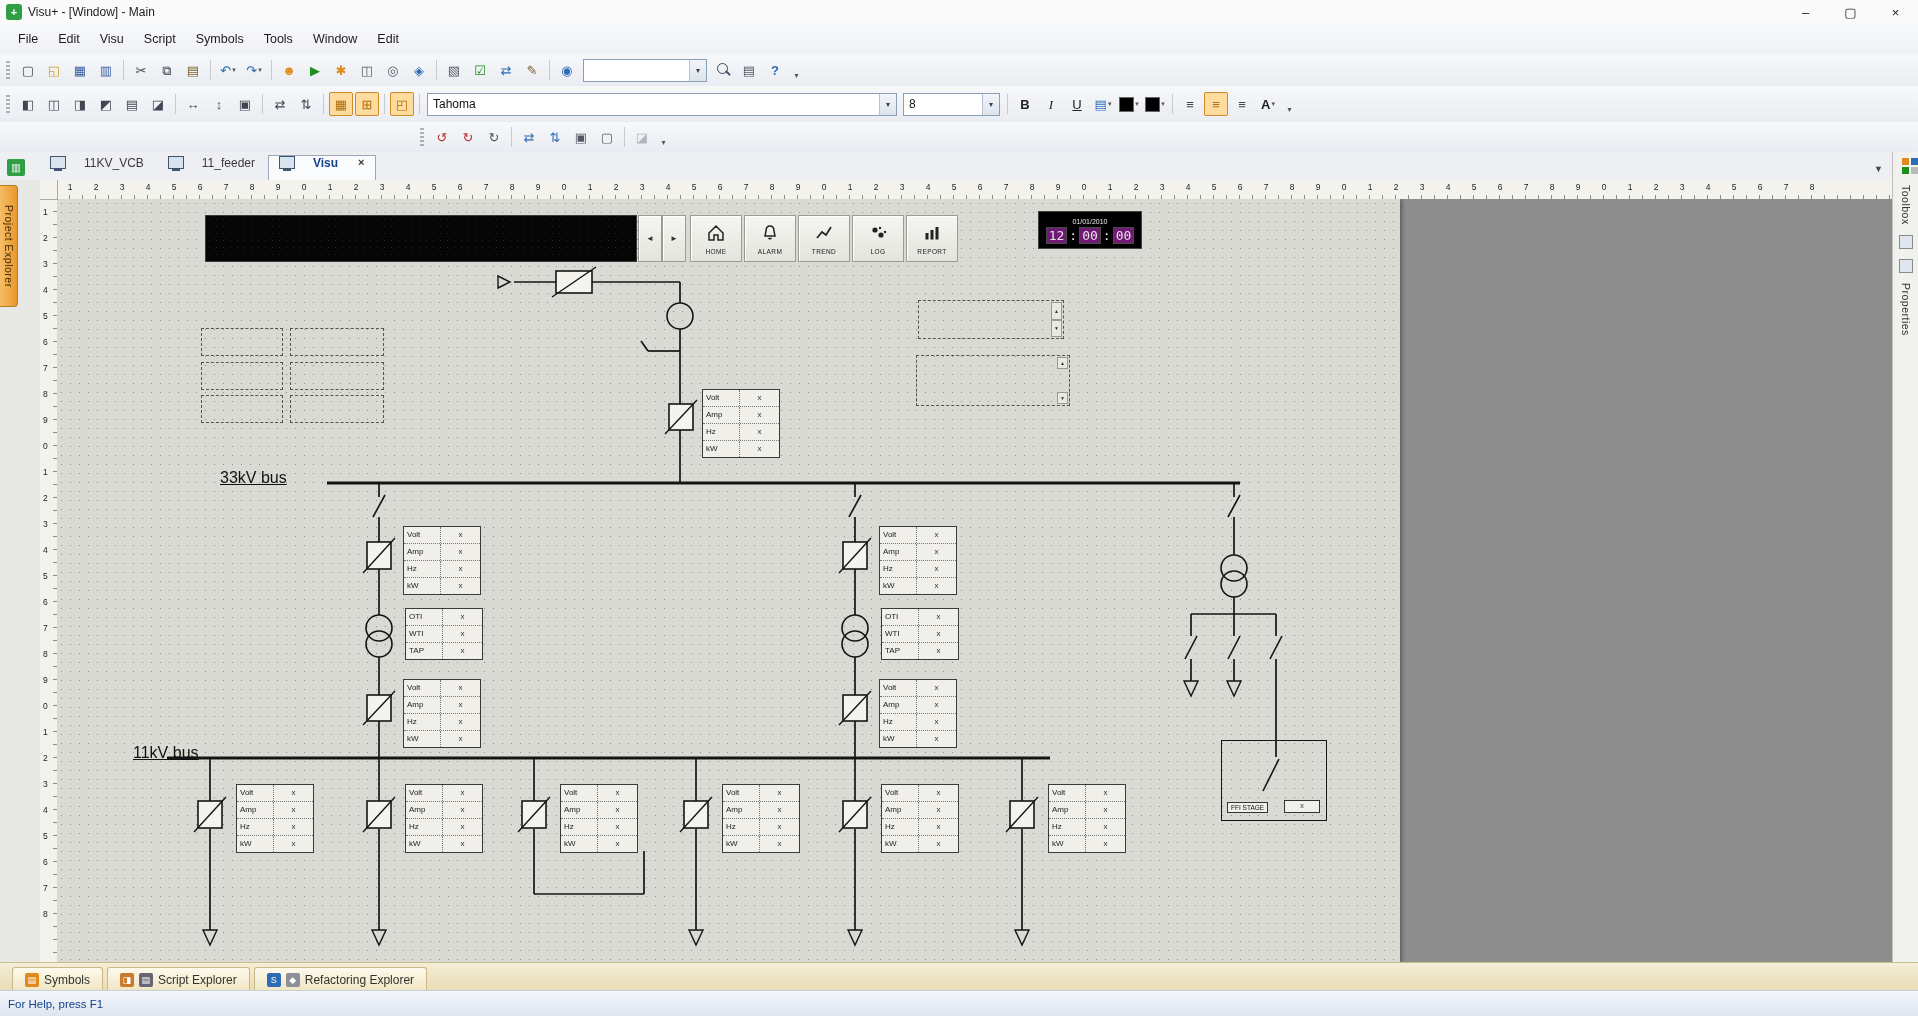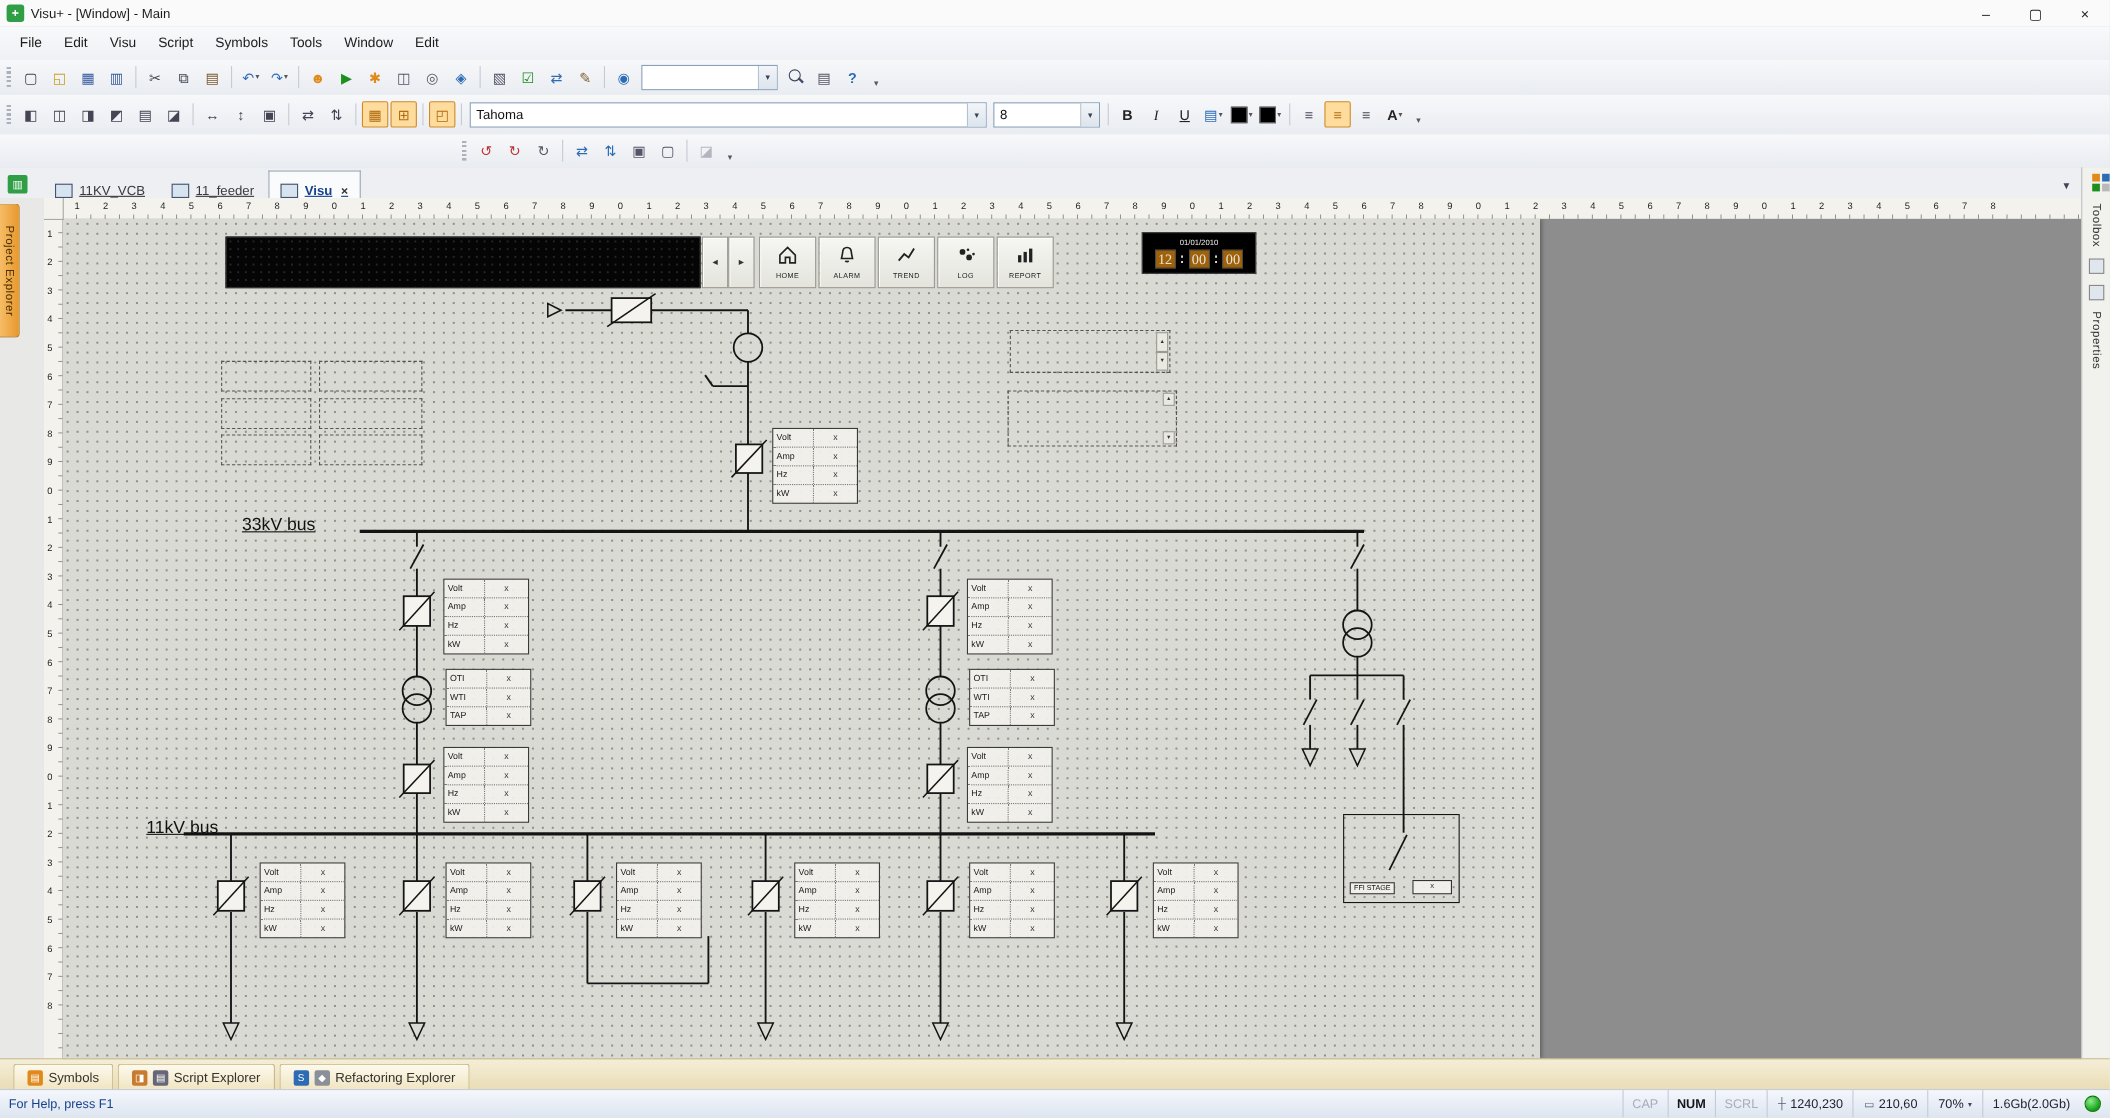--- a/index.html
+++ b/index.html
@@ -45,22 +45,22 @@
   .combo{height:21px;background:#fff;border:1px solid #8aa0b8;display:flex;align-items:center;
     margin:0 3px;font-size:12px;}
   .combo .cv{flex:1;padding-left:5px;color:#111;white-space:nowrap;overflow:hidden;}
   .combo .cbtn{width:16px;height:100%;background:linear-gradient(#f2f5f9,#dde4ec);
     border-left:1px solid #b5c2d2;display:flex;align-items:center;justify-content:center;font-size:8px;color:#345;}
   
   #tabstrip{position:absolute;left:0;top:152px;right:25px;height:28px;background:#edeff2;
     border-bottom:1px solid #c7ccd4;display:flex;align-items:flex-end;}
   #tabstrip .appicon-green{width:18px;height:17px;margin:0 14px 4px 7px;background:#2f9e44;border-radius:2px;
     color:#fff;font-size:10px;display:flex;align-items:center;justify-content:center;}
-  .dtab{height:24px;display:flex;align-items:flex-end;gap:6px;padding:0 10px;font-size:12px;color:#3a3a3a;
-    border:1px solid transparent;border-bottom:none;margin-right:2px;text-decoration:underline;}
+  .dtab{height:24px;display:flex;align-items:flex-start;gap:18px;padding:0 10px;font-size:12px;color:#3a3a3a;
+    border:1px solid transparent;border-bottom:none;margin-right:2px;}
   .dtab .mon{width:14px;height:11px;border:1px solid #44546e;background:#d7e4f0;position:relative;}
   .dtab .mon::after{content:"";position:absolute;left:3px;right:3px;bottom:-3px;height:2px;background:#44546e;}
   .dtab.active{background:#fafbfc;border-color:#9aa7b8;color:#15428b;font-weight:bold;}
   .dtab .tclose{font-size:11px;color:#333;margin-left:2px;}
   #tab-chevron{margin-left:auto;margin-right:10px;margin-bottom:6px;font-size:9px;color:#445;}
   
   #workarea{position:absolute;left:0;top:180px;right:0;bottom:53px;}
   #left-gutter{position:absolute;left:0;top:0;bottom:0;width:40px;background:#e8e8e6;border-right:1px solid #cfcfcb;}
   #project-tab{position:absolute;left:0;top:5px;width:17px;height:120px;
     background:linear-gradient(to right,#f6bd66,#e8982c);border:1px solid #b97f1f;border-left:none;
@@ -90,21 +90,21 @@
   .navbtn,.navarrow{position:absolute;background:linear-gradient(#f6f6f2,#e4e4dd);
     border:1px solid #9c9c94;box-shadow:inset 1px 1px 0 #fff;
     display:flex;flex-direction:column;align-items:center;justify-content:center;gap:2px;}
   .navbtn .nlabel{font-size:6.5px;letter-spacing:.4px;color:#222;}
   .navarrow{font-size:8px;color:#333;}
   .dtclock{position:absolute;background:#000;border:1px solid #444;display:flex;flex-direction:column;
     align-items:center;justify-content:center;}
   .dtclock .ddate{font-size:7px;color:#f0f0f0;line-height:10px;}
   .dtclock .dtime{display:flex;align-items:center;gap:2px;font-family:"DejaVu Sans Mono",monospace;
     font-size:13px;color:#e4e4e4;}
-  .dtclock .dpair{background:#a16207;border:1px solid #4a4a4a;padding:0 2px;line-height:15px;font-family:Liberation Serif, serif;}
+  .dtclock .dpair{background:#701a75;border:1px solid #4a4a4a;padding:0 2px;line-height:15px;}
   .dotted{position:absolute;border:1px dashed #55554f;}
   .spin{position:absolute;right:1px;top:1px;bottom:1px;width:11px;display:flex;flex-direction:column;}
   .spin span,.vscroll span{flex:1;background:#e9e9e2;border:1px solid #9a9a92;font-size:5px;color:#333;
     display:flex;align-items:center;justify-content:center;}
   .vscroll{position:absolute;right:1px;top:1px;bottom:1px;width:11px;display:flex;flex-direction:column;justify-content:space-between;}
   .vscroll span{flex:0 0 10px;}
   .mtable{position:absolute;width:76px;border:1px solid #3a3a3a;background:rgba(242,241,235,.92);}
   .mrow{display:flex;height:16px;line-height:15px;font-size:8px;color:#1a1a1a;}
   .mrow + .mrow{border-top:1px dotted #777;}
   .mrow .ml{width:33px;border-right:1px dotted #777;padding-left:3px;}
@@ -924,34 +924,13 @@
     </div>
     <div class="btab">
       <span class="bicon" style="background: rgb(45, 108, 181);">S</span>
       <span class="bicon" style="background: rgb(138, 143, 152);">◆</span>
       <span>Refactoring Explorer</span>
     </div>
   </div>
 
 <div id="statusbar">
   <div id="status-help">For Help, press F1</div>
-  <div id="status-panels">
-      <div class="lock">CAP</div>
-      <div class="lock active">NUM</div>
-      <div class="lock">SCRL</div>
-      <div class="spanel">
-        <span class="picon">┼</span>
-        <span>1240,230</span>
-      </div>
-      <div class="spanel">
-        <span class="picon">▭</span>
-        <span>210,60</span>
-      </div>
-      <div class="spanel">
-        <span>70%</span>
-        <span class="zoomcaret">▾</span>
-      </div>
-      <div class="spanel">
-        <span>1.6Gb(2.0Gb)</span>
-      </div>
-      <div class="statusdot"></div>
-    </div>
 </div>
 
 </body></html>

